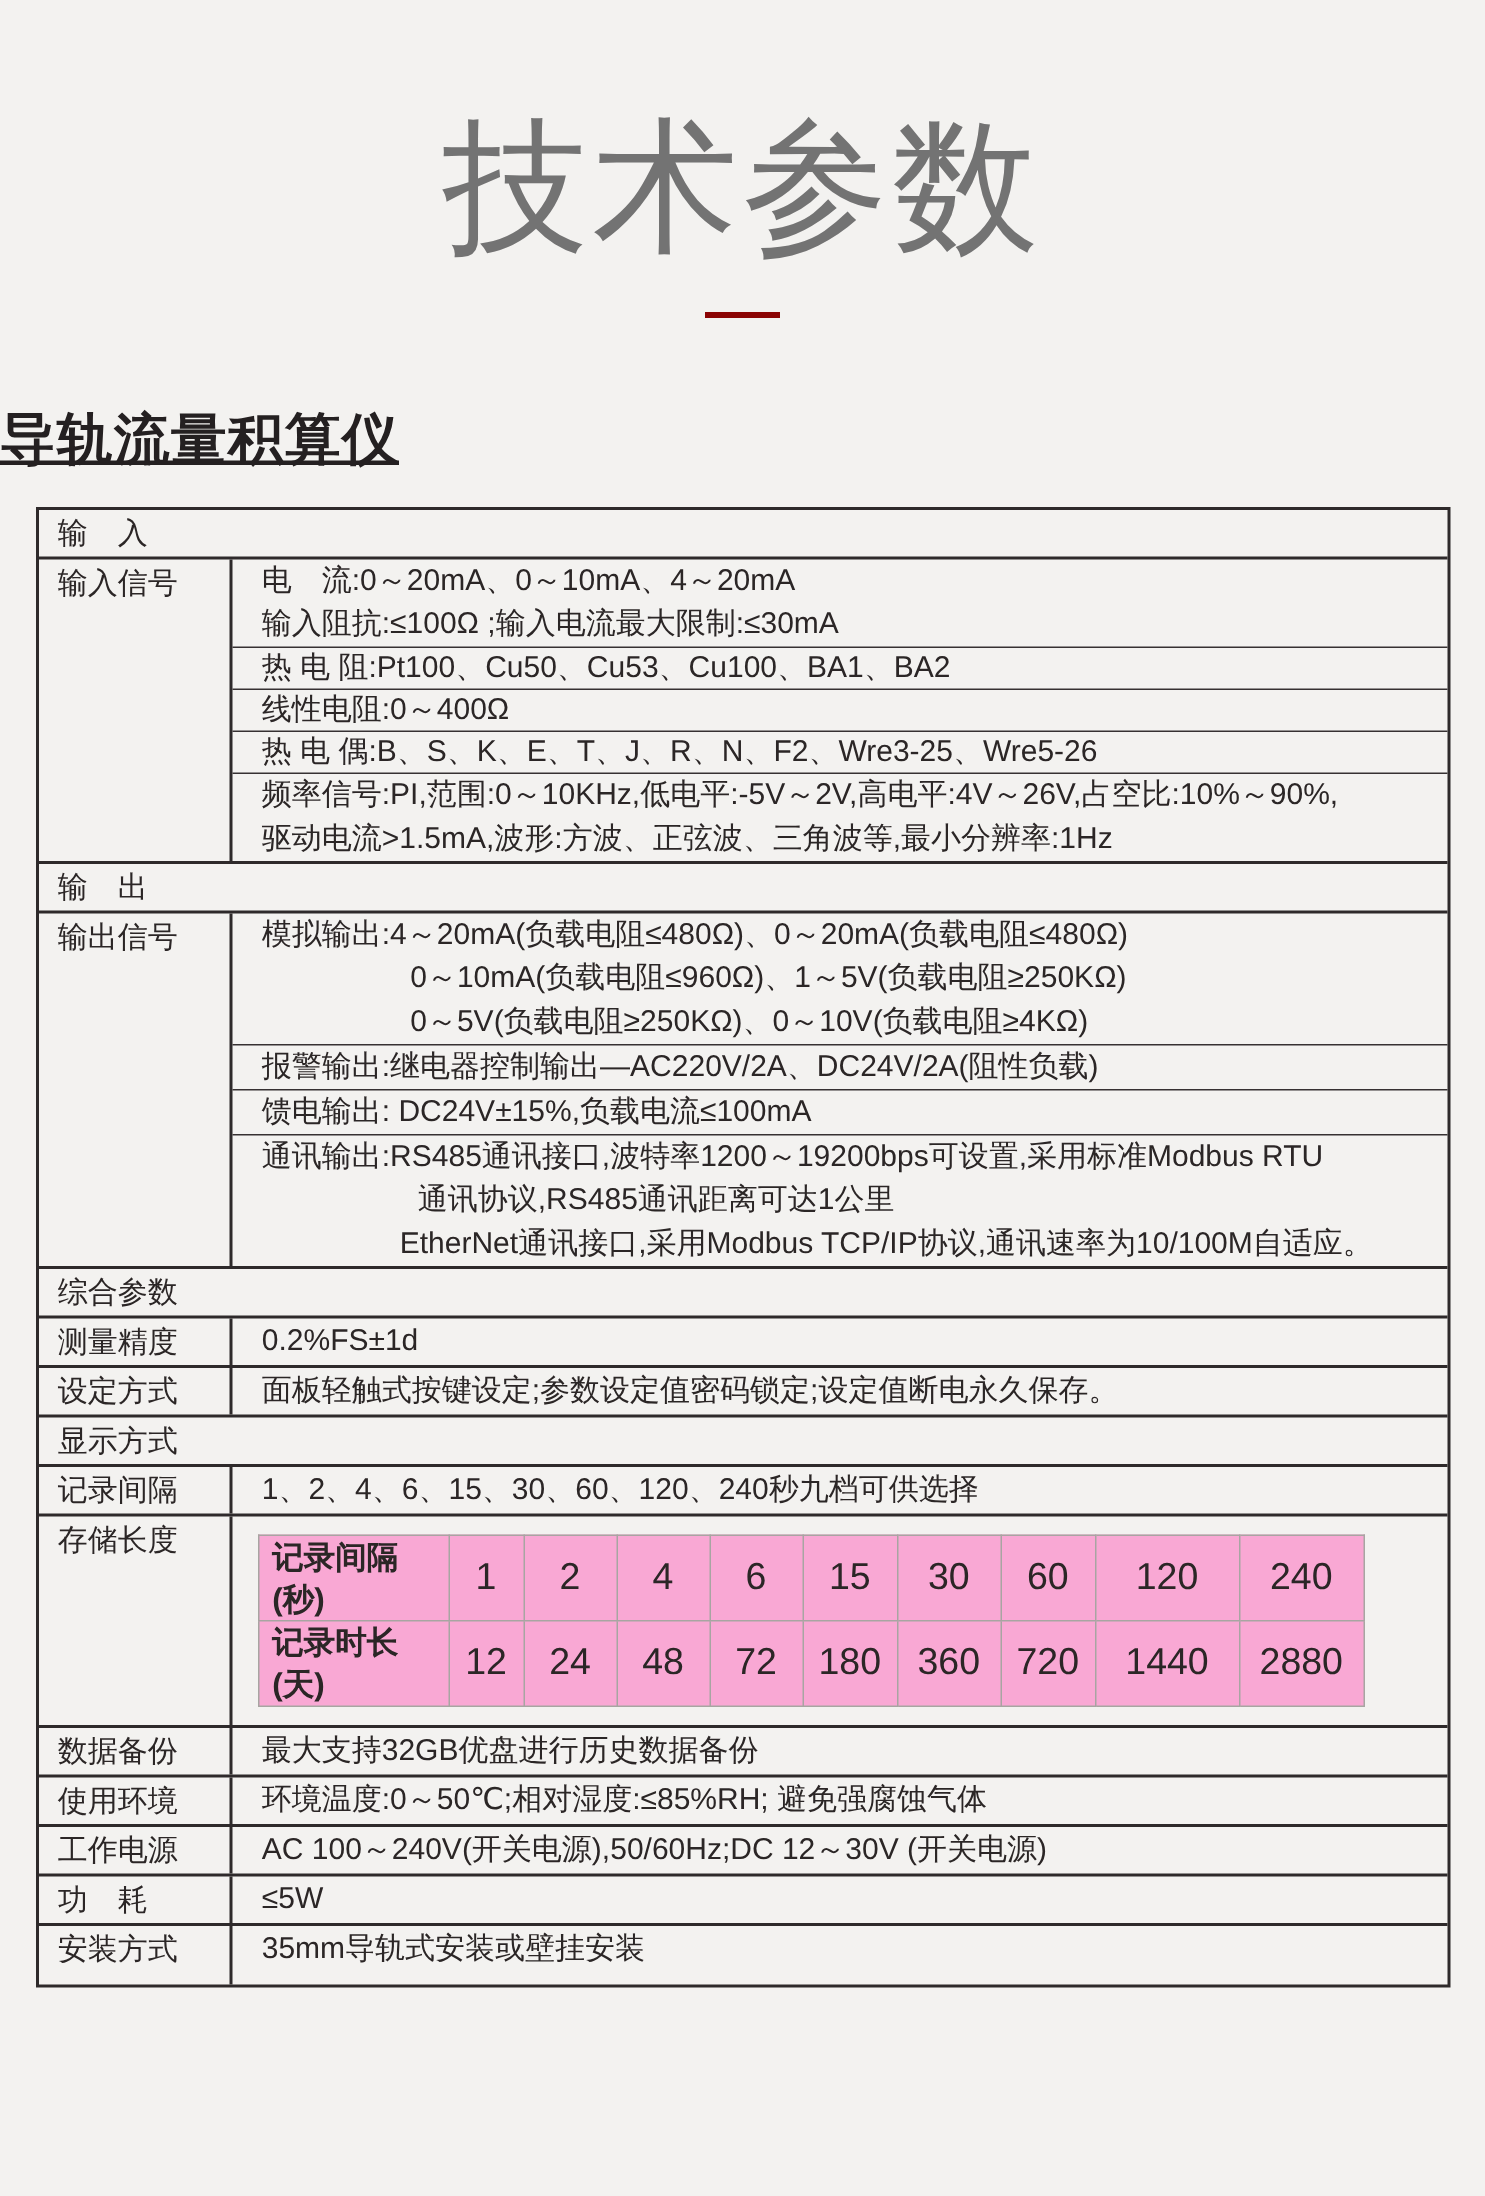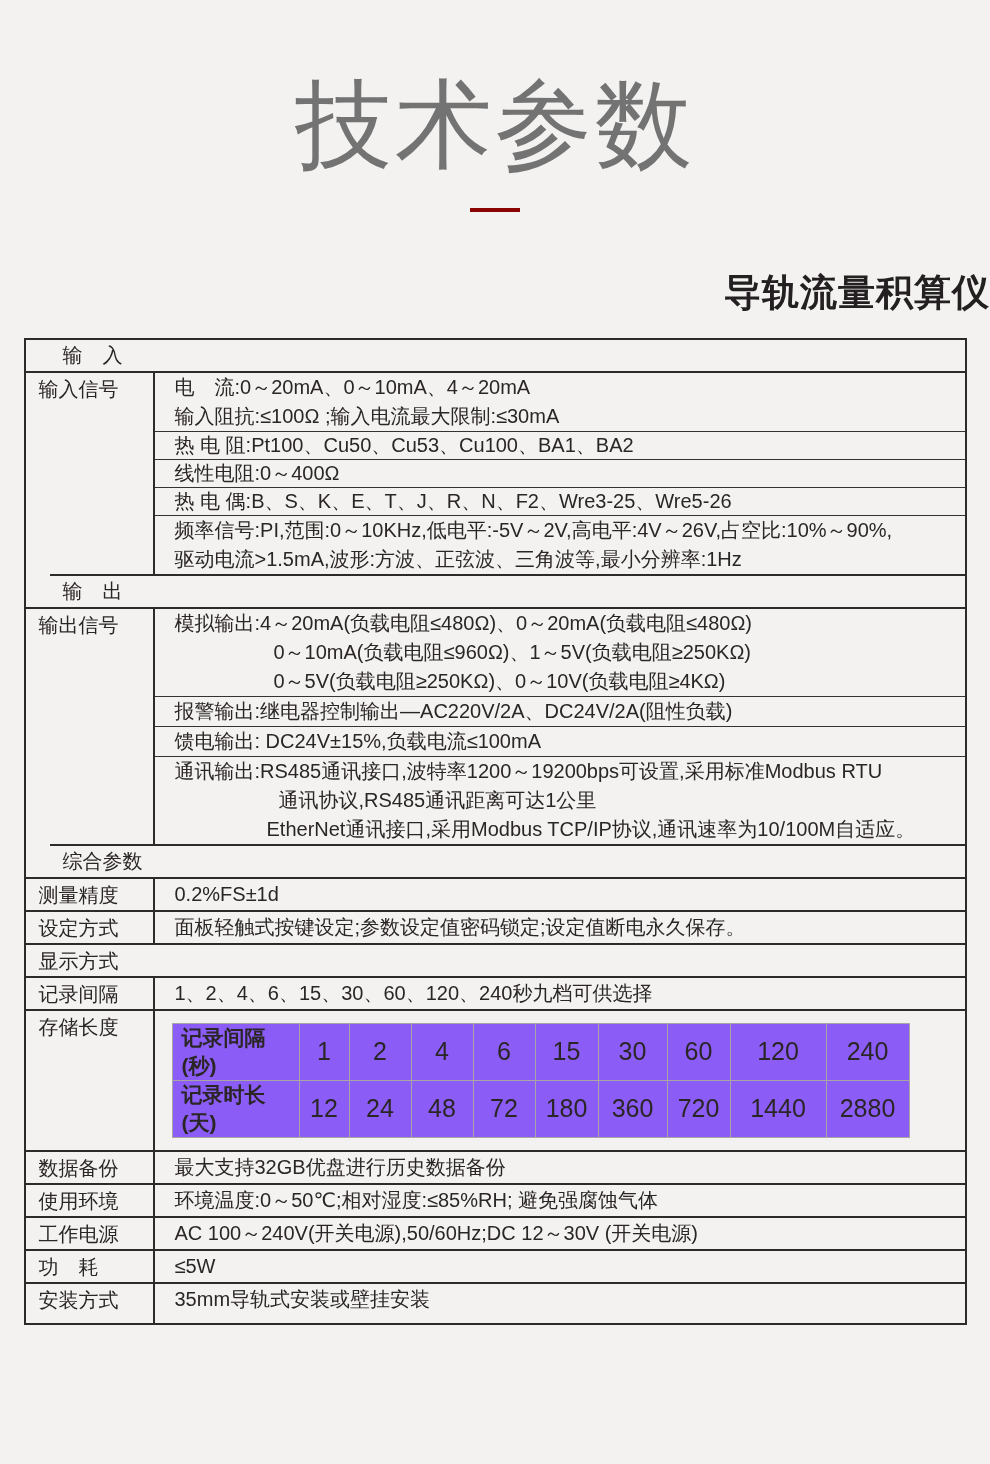--- a/index.html
+++ b/index.html
@@ -22,42 +22,42 @@
     letter-spacing: 3px;
     color: #737373;
   }
   .accent-dash {
     width: 50px; height: 4px;
     background: #8b0404;
     margin: 32px auto 0;
   }
   .subtitle {
     margin-top: 56px;
-    text-align: right;
+    text-align: left;
     font-size: 37px;
     font-weight: 700;
     letter-spacing: 1px;
     color: #242021;
+    text-decoration: underline;
   }
 
   .spec-table {
     width: 943px;
     margin: 20px auto 0;
     border: 2.5px solid #2e2a2b;
     font-size: 20px;
     background: #f3f2f0;
   }
   .row { display: flex; border-top: 2px solid #2e2a2b; }
   .row:first-child { border-top: none; }
 
   .header-row {
     min-height: 31px;
     align-items: center;
     padding: 2px 6px 2px 13px;
-    margin-left: 24px;
   }
   .label-cell {
     flex: 0 0 127px;
     padding: 3px 4px 2px 13px;
     line-height: 26px;
   }
   .content-cell {
     flex: 1;
     border-left: 2px solid #2e2a2b;
     padding: 2px 8px 2px 20px;
@@ -78,21 +78,21 @@
   .indent-analog { padding-left: 99px; }
   .indent-comm2  { padding-left: 104px; }
   .indent-comm3  { padding-left: 92px; }
   .row.tall .content-cell, .row.tall .label-cell { padding-bottom: 10px; }
 
   table.storage {
     border-collapse: collapse;
     table-layout: fixed;
     width: 737px;
     margin: 12px 0 12px 17px;
-    background: #8b5cf6;
+    background: #f9a8d4;
   }
   table.storage td {
     border: 1.5px solid #a8a5a2;
     height: 45px;
     text-align: center;
     font-size: 25px;
     font-weight: 500;
     color: #2b2626;
   }
   table.storage td.st-label {

